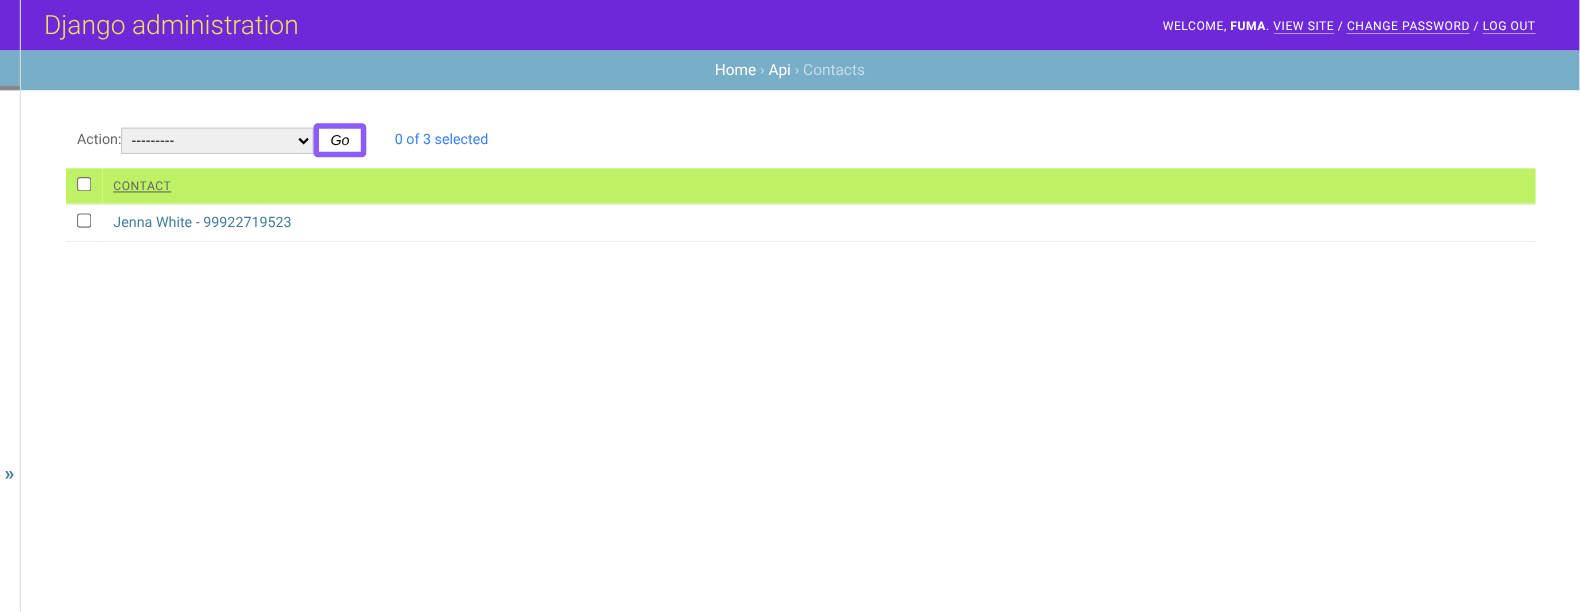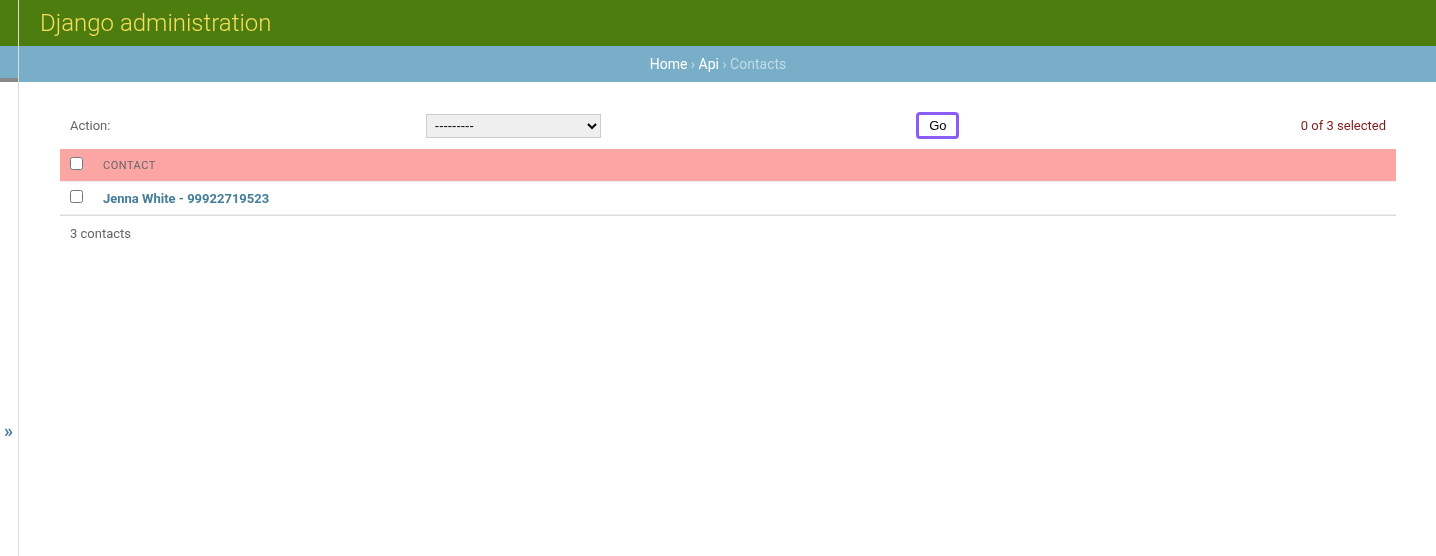--- a/index.html
+++ b/index.html
@@ -7,21 +7,21 @@
       padding: 0;
       box-sizing: border-box;
     }
     body {
       font-family: "Roboto", "Lucida Grande", Verdana, Arial, sans-serif;
       font-size: 14px;
       color: #333;
       background: #fff;
     }
     #header {
-      background: #4d7c0f;
+      background: #6d28d9;
       color: #fff;
       padding: 15px 40px;
       display: flex;
       justify-content: space-between;
       align-items: center;
       height: 46px;
     }
     #branding h1 {
       font-weight: 300;
       font-size: 24px;
@@ -78,83 +78,83 @@
       margin-left: 4px;
       font-weight: bold;
       font-size: 13px;
     }
     .actions {
       padding: 10px;
       background: #fff;
       border: none;
       display: flex;
       align-items: center;
-      gap: 10px;
-      justify-content: space-between;
     }
     .actions label {
       font-size: 13px;
       color: #666;
     }
     .actions select {
       font-size: 13px;
       padding: 2px 4px;
       border: 1px solid #ccc;
       height: 24px;
       min-width: 175px;
     }
     .actions button {
       font-size: 13px;
       padding: 3px 10px;
-      border: 3px solid #8b5cf6;
+      border: 5px solid #8b5cf6;
       background: #fff;
       border-radius: 4px;
       cursor: pointer;
+      font-style: italic;
     }
     .actions .action-counter {
       font-size: 13px;
-      color: #7f1d1d;
+      color: #3b82f6;
       margin-left: 10px;
       padding-left: 16px;
     }
     #result_list {
       width: 100%;
       border-collapse: collapse;
       margin-top: 0;
     }
     #result_list thead th {
-      background: #fca5a5;
+      background: #bef264;
       padding: 8px 10px;
       font-size: 11px;
       font-weight: 400;
       color: #666;
       text-align: left;
       text-transform: uppercase;
       border-bottom: 1px solid #eee;
       letter-spacing: 0.5px;
+      text-decoration: underline;
     }
     #result_list thead th.action-checkbox-column {
       width: 30px;
       text-align: center;
     }
     #result_list tbody td {
       padding: 8px 10px;
       border-bottom: 1px solid #eee;
       font-size: 13px;
     }
     #result_list tbody tr:nth-child(even) {
       background: #f9f9f9;
     }
     #result_list tbody td.action-checkbox {
       width: 30px;
       text-align: center;
     }
     #result_list tbody td a {
       color: #447e9b;
-      font-weight: bold;
+      font-weight: normal;
       text-decoration: none;
       font-size: 13px;
     }
     .paginator {
       padding: 10px;
       font-size: 13px;
       color: #666;
       border-top: 1px solid #ddd;
       margin-top: 0;
     }
@@ -198,20 +198,23 @@
   </style>
 </head>
 <body>
 
 <div class="left-border"></div>
 <div class="left-border-top"></div>
 
 <div id="header">
   <div id="branding">
     <h1>Django administration</h1>
+  </div>
+  <div id="user-tools">
+    <span>WELCOME, </span><strong>FUMA</strong><span>. </span><a href="#">VIEW SITE</a><span> / </span><a href="#">CHANGE PASSWORD</a><span> / </span><a href="#">LOG OUT</a>
   </div>
 </div>
 
 <div class="breadcrumbs">
   <a href="#">Home</a><span> › </span><a href="#">Api</a><span> › </span><span>Contacts</span>
 </div>
 
 <span class="sidebar-toggle">»</span>
 
 <div id="content">
@@ -240,15 +243,14 @@
         </tr>
       </thead>
       <tbody>
         <tr>
           <td class="action-checkbox"><input type="checkbox" style=""></td>
           <td><a href="#">Jenna White - 99922719523</a></td>
         </tr>
       </tbody>
     </table>
 
-    <p class="paginator">3 contacts</p>
   </div>
 </div>
 
 </body></html>

